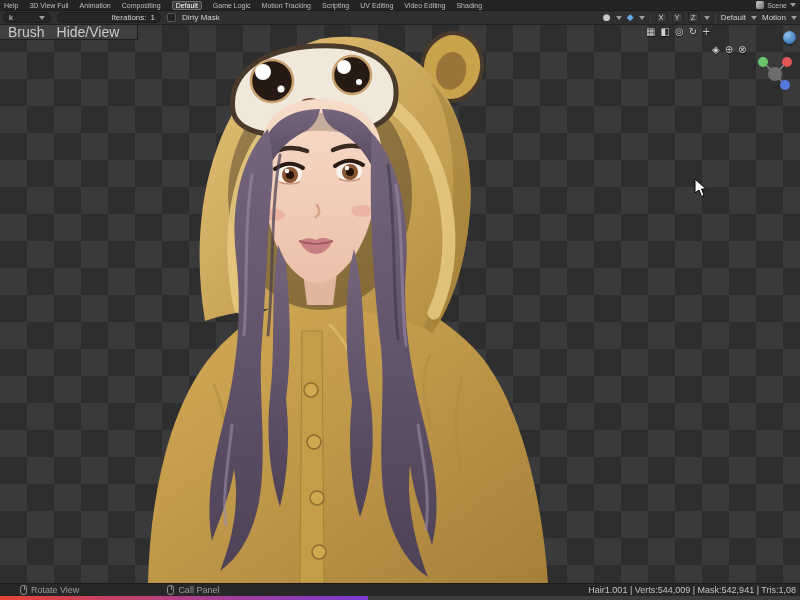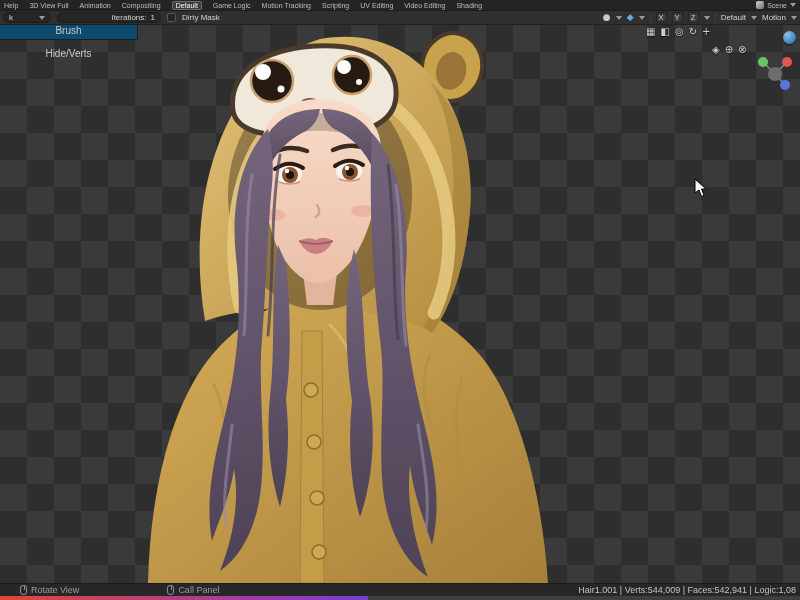--- a/index.html
+++ b/index.html
@@ -28,23 +28,23 @@
   .iterbox { width:104px; justify-content:flex-end; }
   .checkbox { width:9px; height:9px; background:#242424; border:1px solid #565656; border-radius:2px; }
   .tb-right { margin-left:auto; display:flex; align-items:center; gap:5px; }
   .axis-btn { background:#3a3a3a; border:1px solid #222; border-radius:2px; font-size:7.5px;
               color:#d8d8d8; width:11px; height:11px; display:flex; align-items:center; justify-content:center; }
   .mini-ico { font-family:"DejaVu Sans",sans-serif; font-size:9px; color:#c8c8c8; line-height:1; }
   .mini-ico.blue { color:#6aa9e8; }
   .sep { width:1px; height:10px; background:#1f1f1f; border-right:1px solid #3d3d3d; }
 
   
-  .vheader { position:absolute; top:25px; left:0; width:138px; height:15px; background:#0c4a6e;
+  .vheader { position:absolute; top:25px; left:0; width:138px; height:15px; background:#404040;
              border-bottom:1px solid #1f1f1f; border-right:1px solid #1f1f1f;
-             display:flex; align-items:center; gap:12px; padding:0 8px; font-size:10px; color:#c8c8c8;flex-direction:column; }
+             display:flex; align-items:center; gap:12px; padding:0 8px; font-size:14px; color:#c8c8c8; }
 
   
   .viewport { position:absolute; top:25px; left:0; width:800px; height:558px;
               background-color:#2e2e2e;
               background-image:
                 linear-gradient(45deg,#3a3a3a 25%,transparent 25%,transparent 75%,#3a3a3a 75%),
                 linear-gradient(45deg,#3a3a3a 25%,transparent 25%,transparent 75%,#3a3a3a 75%);
               background-size:54px 54px; background-position:0 0,27px 27px; }
   .char-svg { position:absolute; left:0; top:0; pointer-events:none; }
 
@@ -260,32 +260,32 @@
       <circle cx="29" cy="32" r="5" fill="#5577dd"></circle>
     </svg>
 
     <svg class="cursor" width="14" height="20" viewBox="0 0 14 20">
       <polygon points="1,1 1,15 5,12 7.5,18.5 10,17.3 7.5,11 12,11" fill="#ffffff" stroke="#000000" stroke-width="1"></polygon>
     </svg>
   </div>
 
   <div class="vheader">
     <span>Brush</span>
-    <span>Hide/Verts</span>
+    <span>Hide/View</span>
   </div>
 
   <div class="statusbar">
     <span class="sb-left">
       <span class="mouse-ico"></span>
       <span>Rotate View</span>
     </span>
     <span class="sb-mid">
       <span class="mouse-ico"></span>
       <span>Call Panel</span>
     </span>
-    <span class="sb-stats">Hair1.001 | Verts:544,009 | Faces:542,941 | Logic:1,08</span>
+    <span class="sb-stats">Hair1.001 | Verts:544,009 | Mask:542,941 | Tris:1,08</span>
   </div>
 
   <div class="progress">
     <div class="watched" style="background:linear-gradient(90deg,#e84436,#7a3bd6);"></div>
   </div>
 
 </div>
 
 </body></html>

